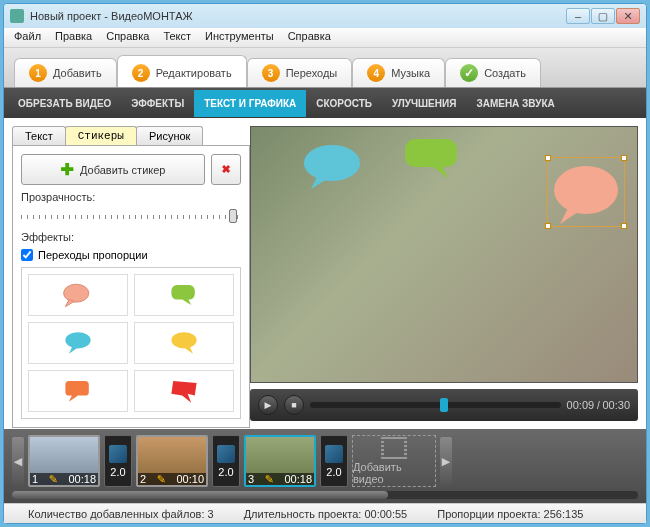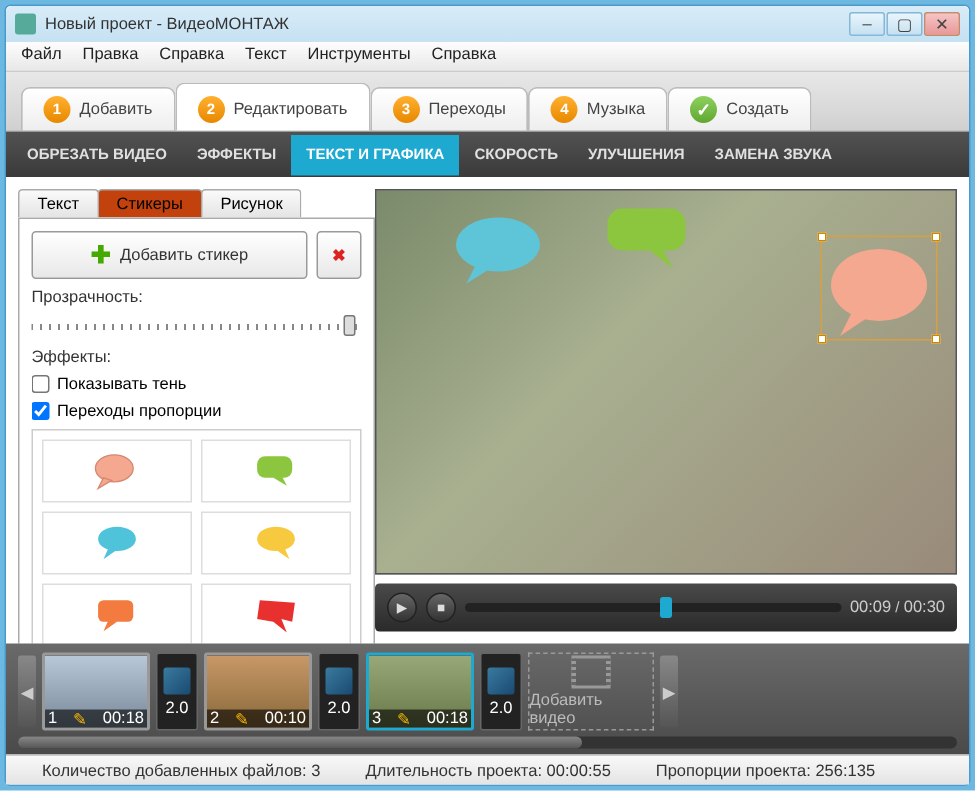--- a/index.html
+++ b/index.html
@@ -20,21 +20,21 @@
 .b1{background:linear-gradient(#ffb030,#e88800);} .b2{background:linear-gradient(#ffb030,#e88800);} .b3{background:linear-gradient(#ffb030,#e88800);} .b4{background:linear-gradient(#ffb030,#e88800);}
 .step-tab:last-child .step-badge{background:linear-gradient(#8ed060,#5fa830); width:18px;}
 .check{font-size:12px;}
 .subtabs { background: linear-gradient(#525252,#3a3a3a); height: 30px; display: flex; align-items: center; padding: 0 4px; gap: 0; }
 .subtab { color: #e0e0e0; padding: 8px 10px; font-weight: bold; font-size: 10px; cursor: pointer; }
 .subtab.active { background: #1ea9d0; color: #fff; }
 .main { flex: 1; display: flex; background: #fff; padding: 8px; gap: 0; overflow: hidden; }
 .left-panel { width: 238px; display: flex; flex-direction: column; }
 .panel-tabs { display: flex; height: 22px; }
 .panel-tab { padding: 3px 12px; border: 1px solid #aaa; border-bottom: none; background: linear-gradient(#fafafa,#e4e4e4); margin-right: -1px; cursor: pointer; border-radius: 3px 3px 0 0; }
-.panel-tab.active { background: #c2410c; }
+.panel-tab.active { background: #fef9c3; font-family: Liberation Mono, monospace; }
 .panel-body { border: 1px solid #aaa; flex: 1; padding: 8px; background: #fff; display: flex; flex-direction: column; gap: 6px; }
 .add-row { display: flex; gap: 6px; }
 .add-btn { flex: 1; background: linear-gradient(#fff,#e8e8e8); border: 1px solid #999; border-radius: 3px; padding: 5px; display: flex; align-items: center; justify-content: center; gap: 6px; cursor: pointer; color: #333; }
 .plus { color: #4a0; font-size: 16px; font-weight: bold; }
 .del-btn { width: 30px; background: linear-gradient(#fff,#e8e8e8); border: 1px solid #999; border-radius: 3px; display: flex; align-items: center; justify-content: center; color: #d22; font-size: 14px; font-weight: bold; cursor: pointer; }
 .lbl { color: #333; font-size: 11px; }
 .chk-row { display: flex; align-items: center; gap: 5px; }
 .chk-row input { width: 12px; height: 12px; }
 .slider-track { height: 4px; background: repeating-linear-gradient(90deg,#888 0,#888 1px,#fff 1px,#fff 6px); position: relative; margin: 6px 0; }
 .slider-thumb { width: 8px; height: 14px; background: #ddd; border: 1px solid #777; position: absolute; right: 4px; top: -6px; border-radius: 2px; }
@@ -141,24 +141,20 @@
           <div class="del-btn">
               <span>✖</span>
             </div>
         </div>
         <div class="lbl">Прозрачность:</div>
         <div class="slider-track">
             <div class="slider-thumb"></div>
           </div>
         <div class="lbl">Эффекты:</div>
         <label class="chk-row">
-            <input type="checkbox" style="">
-            <span>Показывать тень</span>
-          </label>
-        <label class="chk-row">
             <input type="checkbox" checked="" style="">
             <span>Переходы пропорции</span>
           </label>
         <div class="sticker-palette">
           <div class="sticker-cell">
               <svg viewBox="0 0 40 30">
                 <ellipse cx="18" cy="13" rx="14" ry="10" fill="#f4a890" stroke="#d8876f"></ellipse>
                 <path d="M10 20 L6 28 L16 22 Z" fill="#f4a890" stroke="#d8876f"></path>
               </svg>
             </div>

